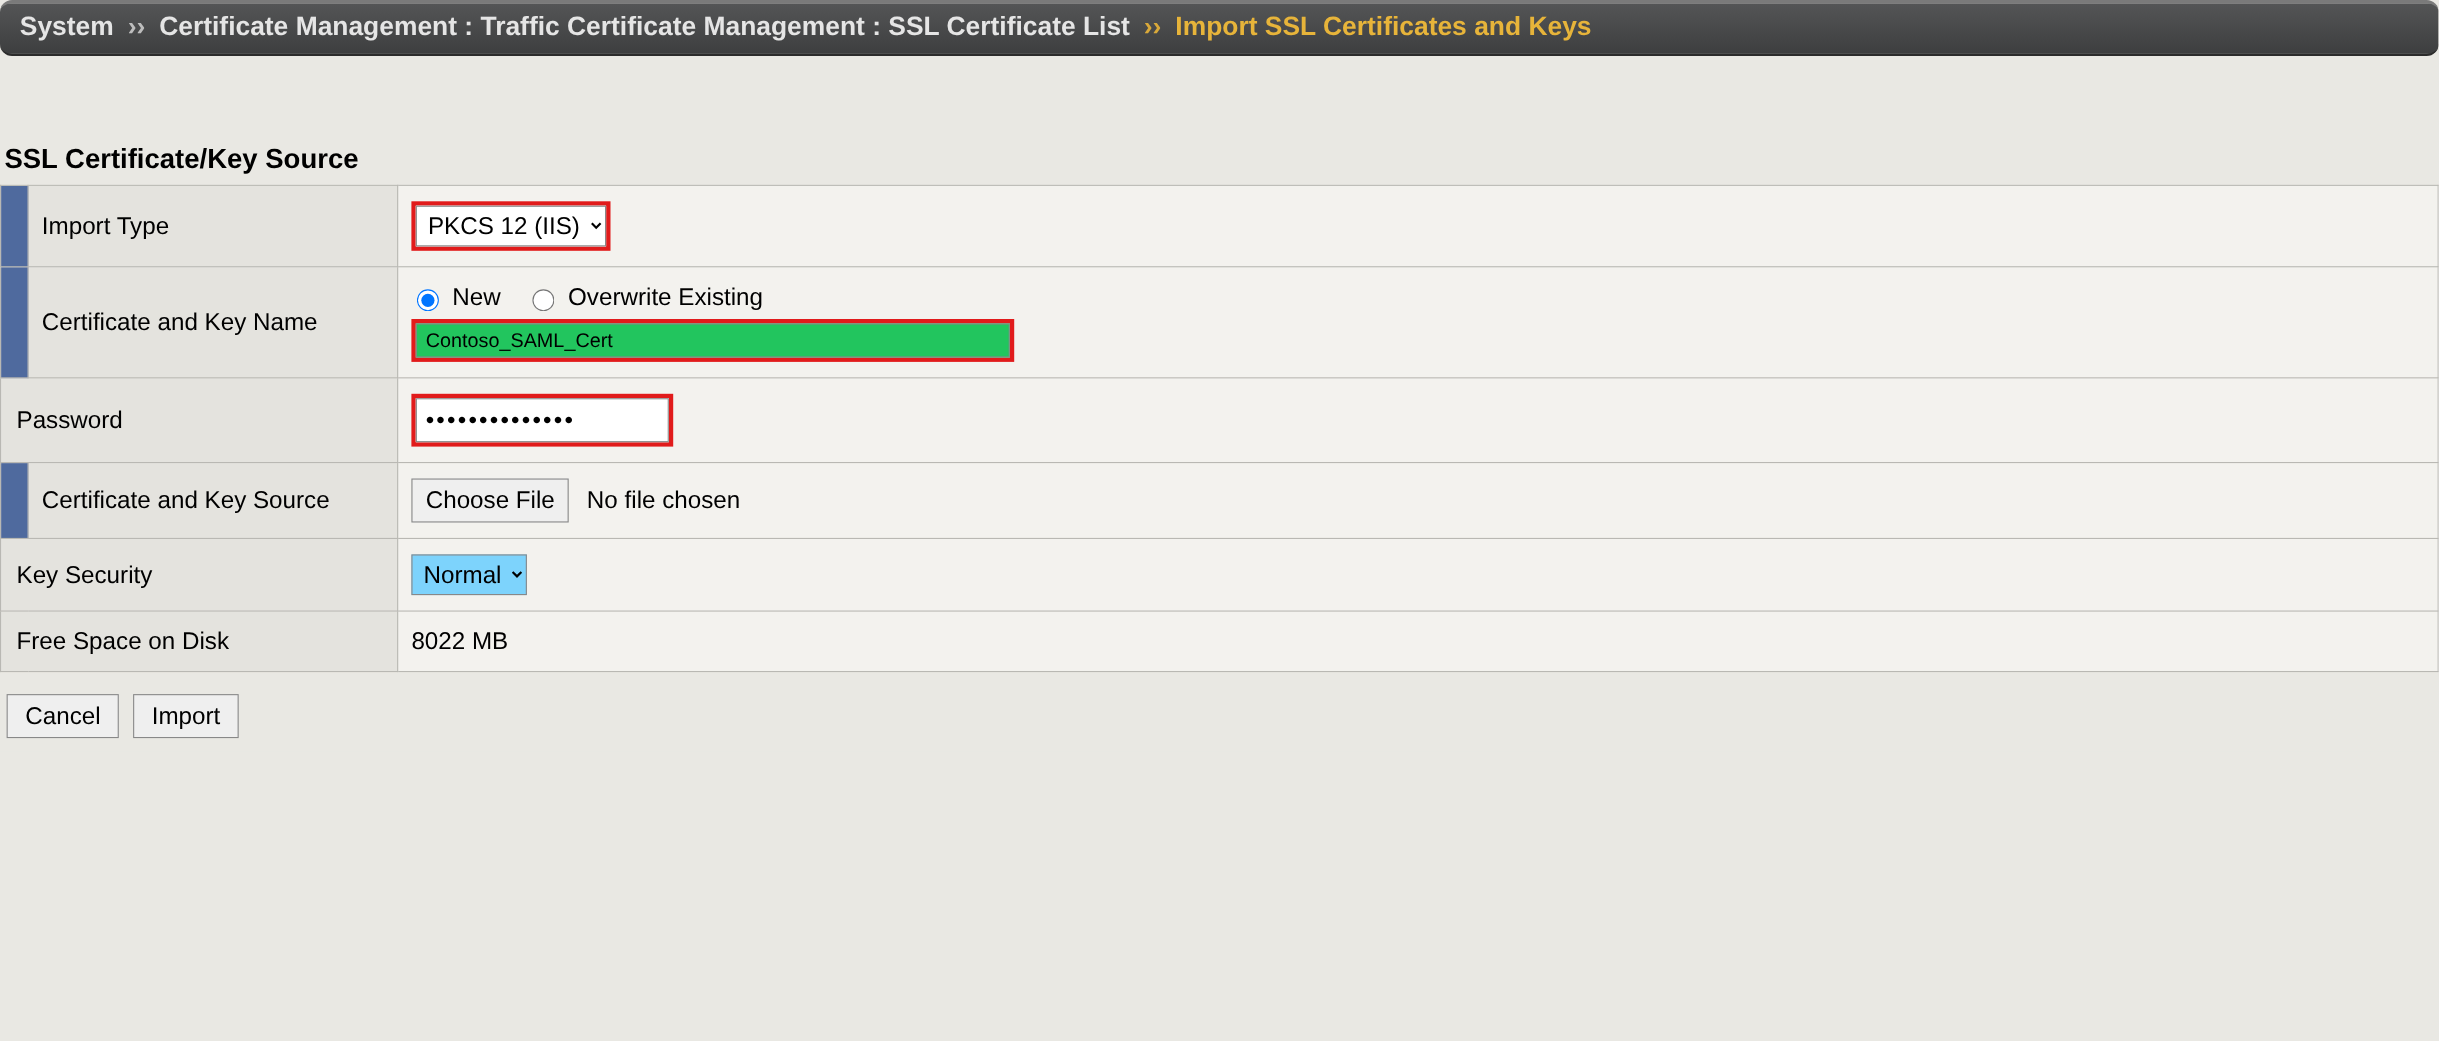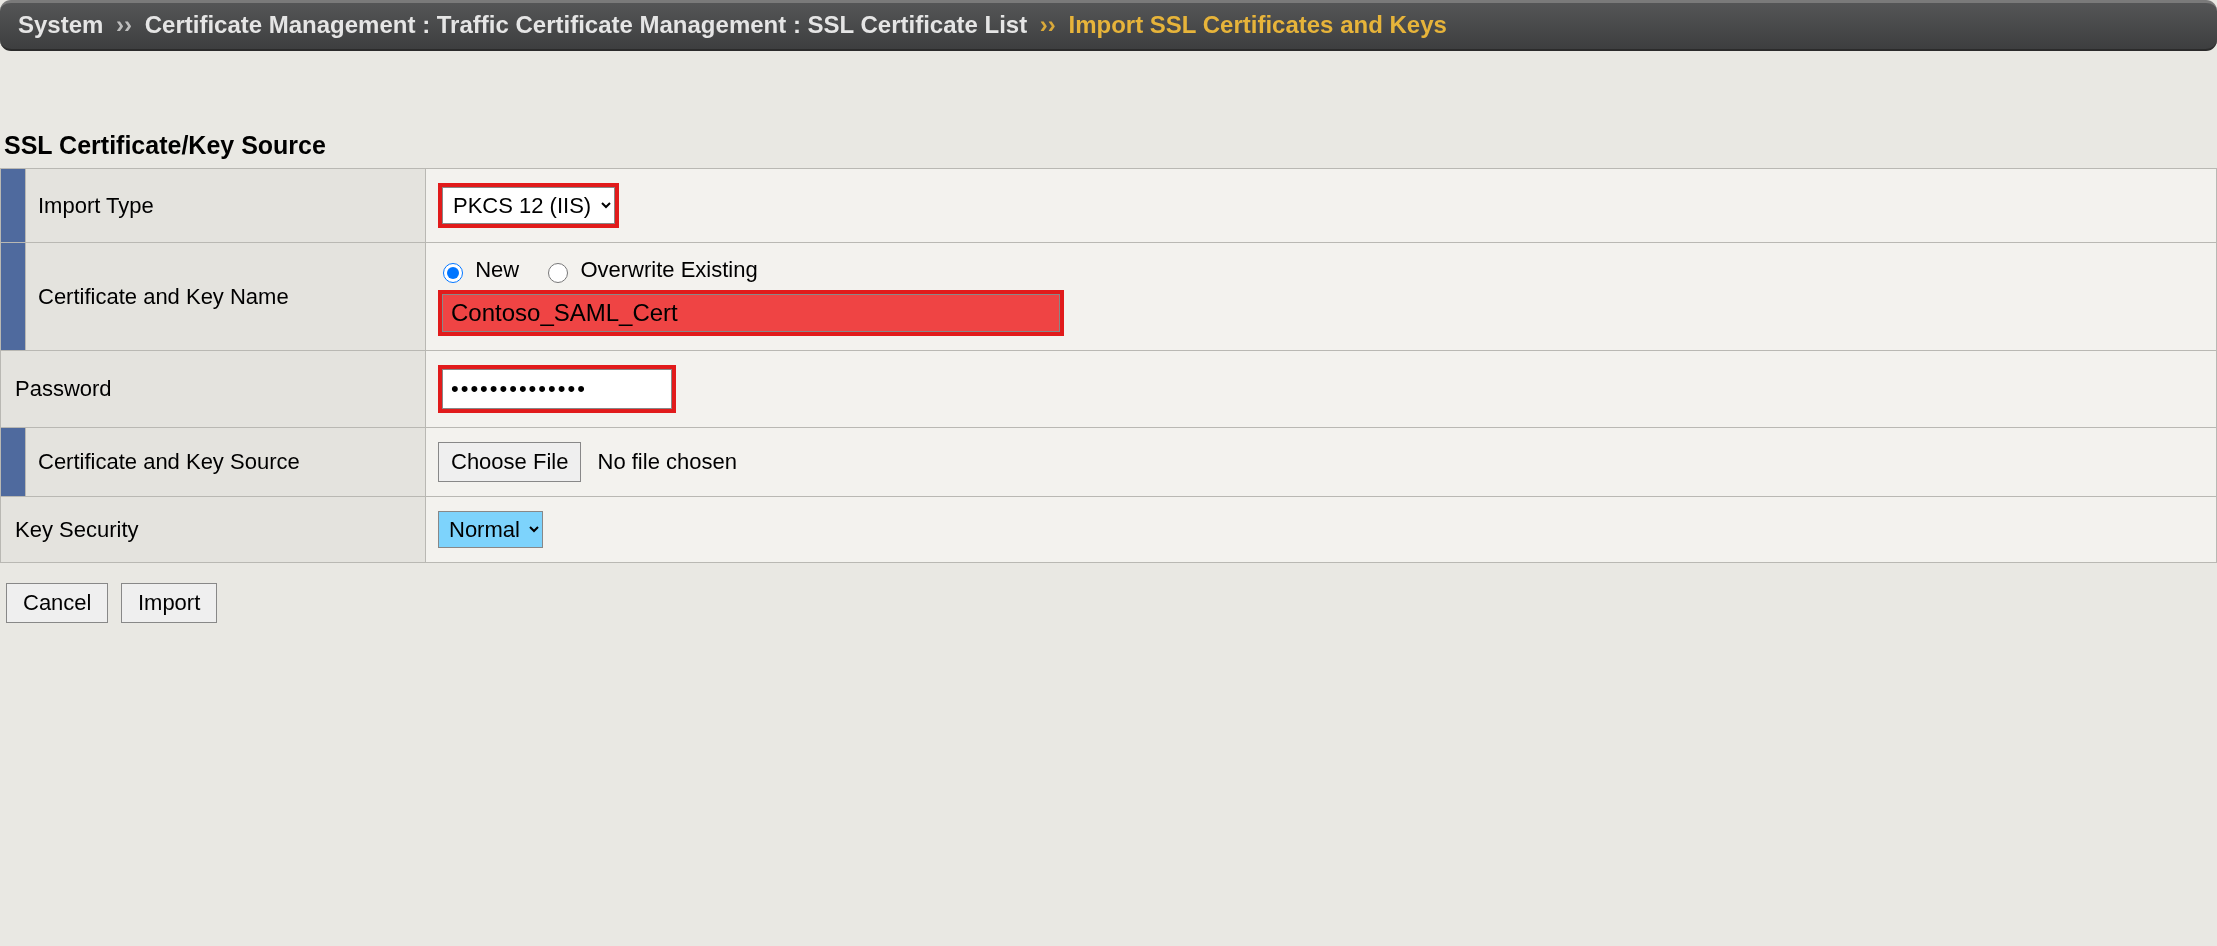--- a/index.html
+++ b/index.html
@@ -33,21 +33,21 @@
     border: 1px solid #999;
     background: #f3f2ee;
   }
   table.form-table td {
     border: 1px solid #b9b8b3;
     padding: 14px 12px;
     font-size: 22px;
     vertical-align: middle;
   }
   td.label-cell {
-    width: 400px;
+    width: 336px;
     background: #e4e3de;
     padding-left: 20px;
   }
   td.sidebar-cell {
     background: #4f6a9e;
     width: 10px;
     padding: 0;
     border-right: none;
   }
   
@@ -55,25 +55,25 @@
     border: 4px solid #e11b1b;
     display: inline-block;
   }
   .hl-select select {
     font-size: 22px;
     padding: 4px 6px;
     border: 1px solid #888;
     background: #fff;
   }
   .hl-input input {
-    font-size: 24px;
+    font-size: 18px;
     padding: 4px 8px;
     border: 1px solid #888;
-    width: 618px;
-    background: #ef4444;
+    width: 540px;
+    background: #22c55e;
   }
   .plain-select {
     font-size: 22px;
     padding: 4px 6px;
     border: 1px solid #888;
     background: #7dd3fc;
   }
   .radio-row {
     font-size: 22px;
     margin-bottom: 7px;
@@ -176,19 +176,23 @@
     </td>
   </tr>
   <tr>
     <td class="label-cell" colspan="2" style="padding-left:14px;">Key Security</td>
     <td>
       <select class="plain-select">
         <option>Normal</option>
       </select>
     </td>
   </tr>
+  <tr>
+    <td class="label-cell" colspan="2" style="padding-left:14px;">Free Space on Disk</td>
+    <td>8022 MB</td>
+  </tr>
 </tbody>
   </table>
 
 <div class="btn-row">
   <button>Cancel</button>
   <button>Import</button>
 </div>
 
 </body></html>

